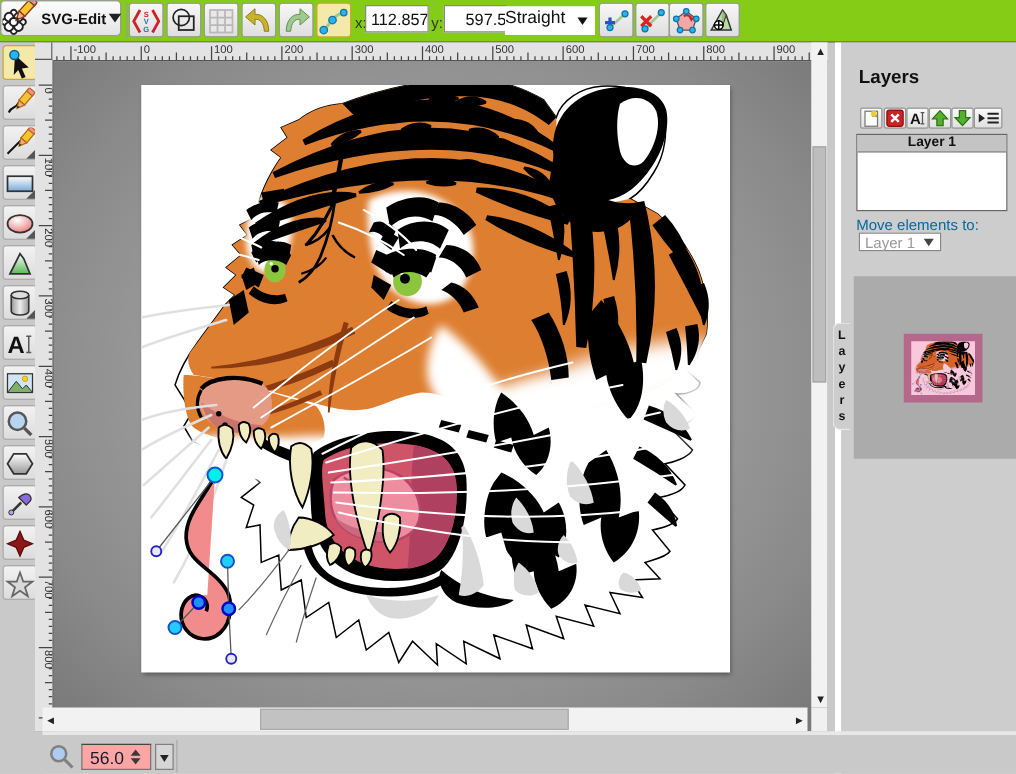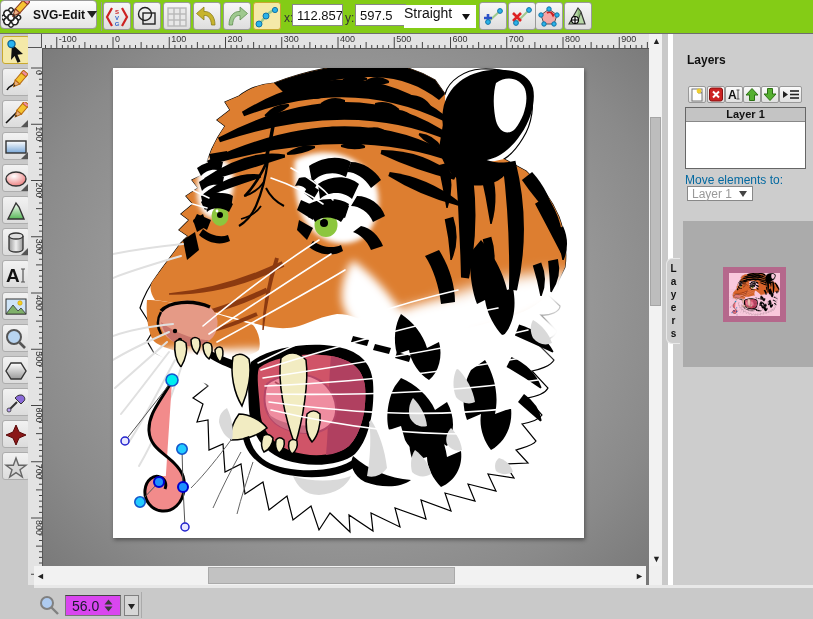--- a/index.html
+++ b/index.html
@@ -37,34 +37,34 @@
 #vscroll{position:absolute;left:621px;top:0px;width:13px;height:532px;background:#f2f2f2}
 #vthumb{position:absolute;left:1px;top:83px;width:11px;height:189px;background:#bdbdbd;border:1px solid #a5a5a5;box-sizing:border-box}
 #hscroll{position:absolute;left:6px;top:532px;width:612px;height:19px;background:#f2f2f2}
 #hthumb{position:absolute;left:174px;top:1px;width:247px;height:17px;background:#c2c2c2;border:1px solid #aaa;box-sizing:border-box}
 .sarrow{position:absolute;font-size:9px;color:#222;line-height:12px}
 
 #divider{left:668px;top:34px;width:5px;height:585px;background:#fff}
 #rpanel{left:673px;top:34px;width:140px;height:585px;background:#cdcdcd}
 #laytab{left:666px;top:258px;width:14px;height:86px;background:#cdcdcd;border:1px solid #e8e8e8;border-right:none;border-radius:6px 0 0 6px;box-sizing:border-box}
 #laytab div{font-size:10px;font-weight:bold;color:#111;text-align:center;line-height:13px;margin-top:3px}
-#rtitle{left:687px;top:53px;font-size:12px;font-weight:bold;color:#111}
+#rtitle{left:687px;top:53px;font-size:15px;font-weight:bold;color:#111}
 .pbtn{position:absolute;top:86px;width:18px;height:17px;border:1px solid #999;border-radius:2px;background:linear-gradient(#fafafa,#e0e0e0);box-sizing:border-box}
 #ltable{left:685px;top:107px;width:121px;height:62px;background:#fff;border:1px solid #666;box-sizing:border-box}
 #lthead{height:13px;background:#c4c4c4;border-bottom:1px solid #888;font-size:11px;font-weight:bold;text-align:center;color:#111;line-height:13px}
 #moveto{left:685px;top:173px;font-size:12px;color:#0369a1}
 #lsel{left:687px;top:186px;width:66px;height:15px;background:#fff;border:1px solid #888;box-sizing:border-box;font-size:12px;color:#999;padding-left:4px}
 #lsel .car{position:absolute;right:5px;top:4px;width:0;height:0;border:4px solid transparent;border-top:6px solid #444}
 #grayblock{left:683px;top:221px;width:130px;height:146px;background:#ababab}
 #thumb{left:723px;top:267px;width:63px;height:55px;background:#b5688c}
 #thumbin{left:729px;top:273px;width:51px;height:43px;background:#f9c8dc;overflow:hidden}
 
 #botline{left:34px;top:585px;width:779px;height:3px;background:#e8e8e8}
 #botbar{left:0;top:588px;width:813px;height:31px;background:#c9c9c9}
-#zoominput{position:absolute;left:65px;top:7px;width:56px;height:21px;background:#d946ef;border:1px solid #777;border-top-color:#444;box-sizing:border-box;font-size:14px;color:#1a1a2e;padding:2px 0 16px 6px}
+#zoominput{position:absolute;left:65px;top:7px;width:56px;height:21px;background:#fca5a5;border:1px solid #777;border-top-color:#444;box-sizing:border-box;font-size:14px;color:#1a1a2e;padding:2px 0 16px 6px}
 #zdrop{position:absolute;left:124px;top:7px;width:15px;height:21px;background:#d6d6d6;border:1px solid #808080;box-sizing:border-box}
 #zsep{position:absolute;left:141px;top:4px;width:1px;height:26px;background:#aaa}
 </style></head>
 <body>
 
 <div class="abs" id="topbar">
   <div id="logobtn">
     <svg width="28" height="27" viewBox="0 0 28 27" style="position:absolute;left:2px;top:1px">
       <g stroke="#222" stroke-width="1.6" fill="#fff">
         <ellipse cx="9" cy="11.2" rx="2.8" ry="4.4"></ellipse>
@@ -128,21 +128,21 @@
     <svg width="26" height="26" viewBox="0 0 26 26">
       <path d="M5,20 C10,16 12,8 21,6" fill="none" stroke="#9fc98f" stroke-width="2.5"></path>
       <circle cx="5" cy="20" r="3" fill="#2ab3e8" stroke="#1173a8" stroke-width="1"></circle>
       <circle cx="12" cy="12" r="3" fill="#2ab3e8" stroke="#1173a8" stroke-width="1"></circle>
       <circle cx="21" cy="6" r="2.6" fill="#2ab3e8" stroke="#1173a8" stroke-width="1"></circle>
     </svg>
   </div>
   <span class="tlabel" style="left:284px">x:</span>
   <input class="tinput" style="left: 292px; width: 51px; font-size: 13px;" value="112.857">
   <span class="tlabel" style="left:345px">y:</span>
-  <input class="tinput" style="left: 355px; width: 51px; font-size: 13px;" value="597.5">
+  <input class="tinput" style="left: 355px; width: 51px; font-size: 13px; text-align: right;" value="597.5">
   <div id="selStraight">Straight<span class="car"></span></div>
   <div class="tbtn" style="left:479px">
     <svg width="26" height="26" viewBox="0 0 26 26">
       <line x1="8" y1="18" x2="20" y2="7" stroke="#9fc98f" stroke-width="2"></line>
       <path d="M8,10 L8,18 M4,14 L12,14" stroke="#2a51c8" stroke-width="2.6"></path>
       <circle cx="20" cy="7" r="2.4" fill="#2ab3e8" stroke="#1173a8"></circle>
       <circle cx="8" cy="18" r="2.4" fill="#2ab3e8" stroke="#1173a8"></circle>
     </svg>
   </div>
   <div class="tbtn" style="left:508px">

